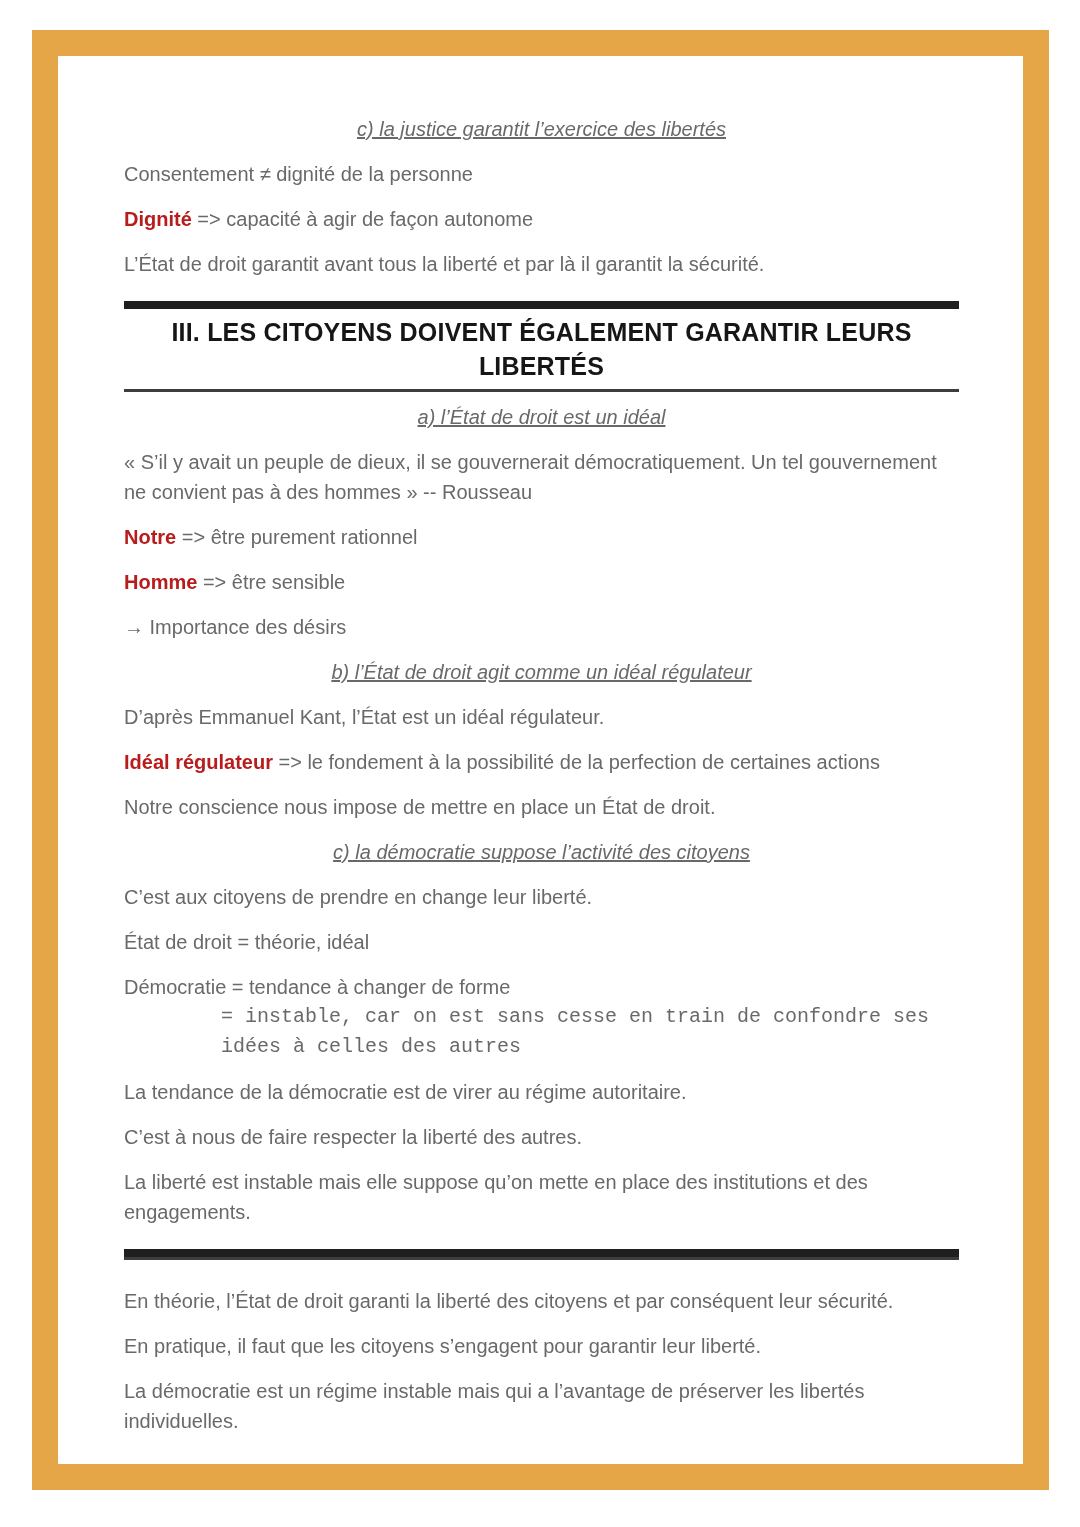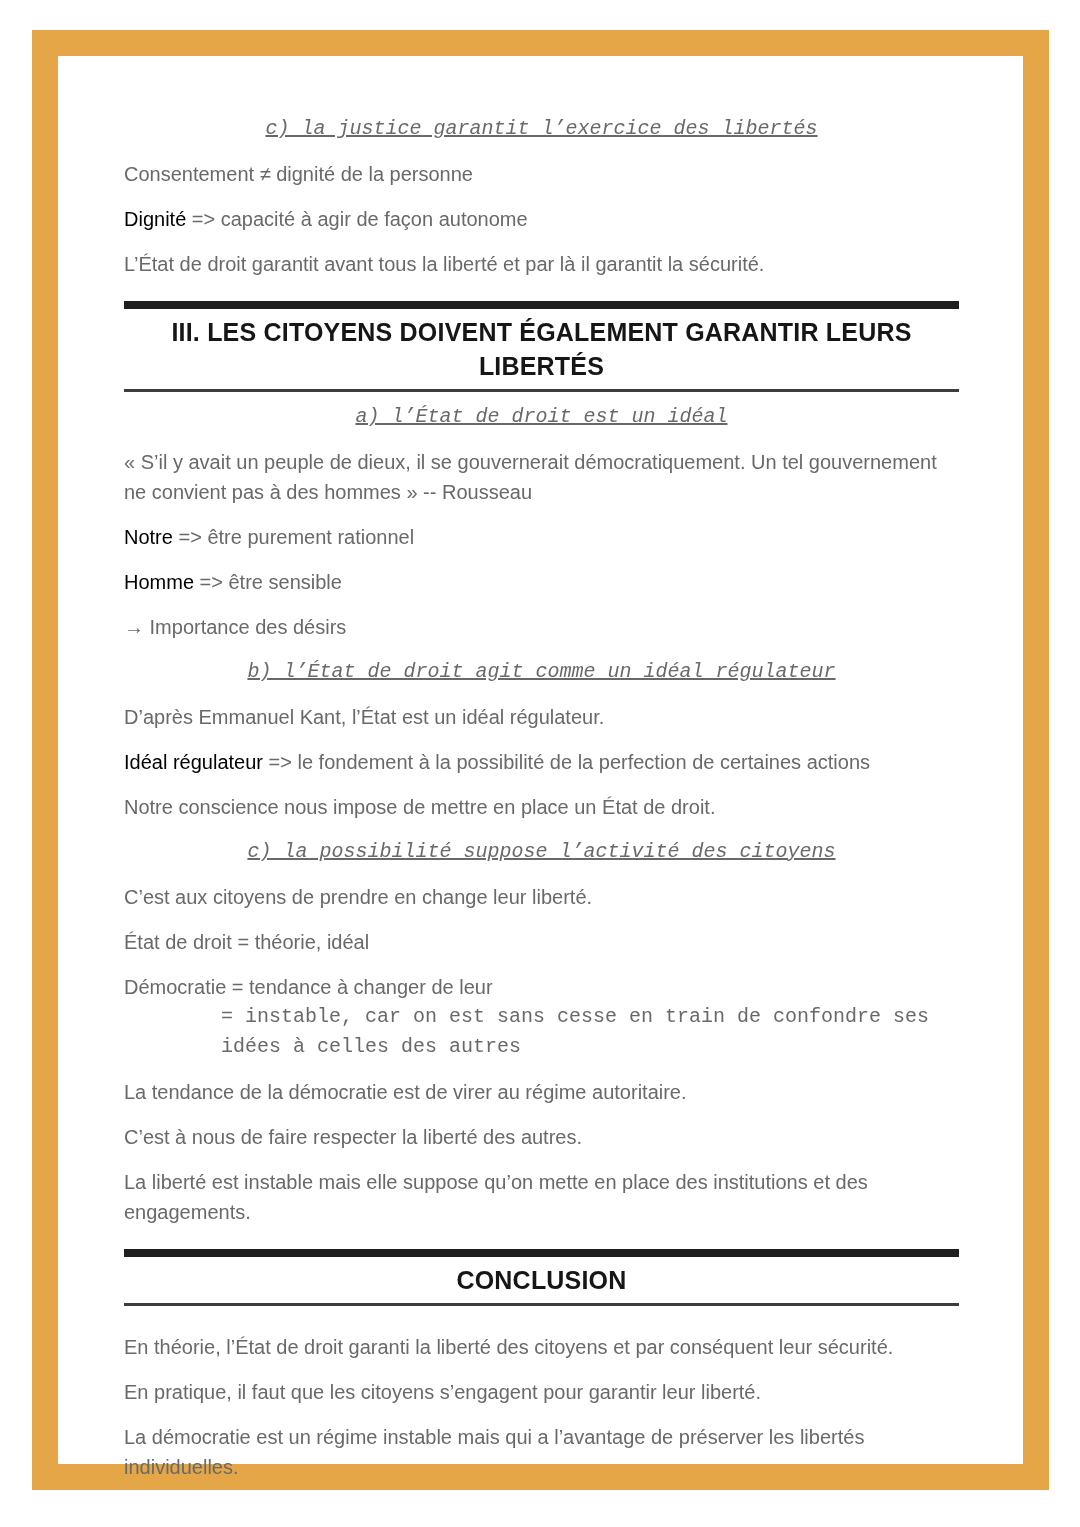--- a/index.html
+++ b/index.html
@@ -21,33 +21,32 @@
     padding: 58px 64px 0 66px;
     color: #696969;
   }
   .para {
     font-size: 20px;
     line-height: 30px;
     margin-bottom: 15px;
     color: #696969;
   }
   .para b {
-    color: #000000;
-    font-weight: normal;
+    color: #b91c1c;
+    font-weight: bold;
   }
   .subhead {
     font-size: 20px;
     line-height: 30px;
     font-weight: normal;
     font-style: italic;
     text-decoration: underline;
     text-align: center;
     color: #696969;
     margin-bottom: 15px;
-    font-family: Liberation Mono, monospace;
   }
   .subhead.after-section { margin-top: 10px; text-align: center; }
   .section-header { margin-top: 22px; margin-bottom: 10px; }
   .bar-thick {
     height: 8px;
     background: #1f1f1f;
   }
   .bar-thin {
     height: 3px;
     background: #3d3d3d;
@@ -95,40 +94,39 @@
     <p class="para">→ Importance des désirs</p>
 
     <h3 class="subhead">b) l’État de droit agit comme un idéal régulateur</h3>
 
     <p class="para">D’après Emmanuel Kant, l’État est un idéal régulateur.</p>
 
     <p class="para"><b>Idéal régulateur</b> <span>=&gt; le fondement à la possibilité de la perfection de certaines actions</span></p>
 
     <p class="para">Notre conscience nous impose de mettre en place un État de droit.</p>
 
-    <h3 class="subhead">c) la possibilité suppose l’activité des citoyens</h3>
+    <h3 class="subhead">c) la démocratie suppose l’activité des citoyens</h3>
 
     <p class="para">C’est aux citoyens de prendre en change leur liberté.</p>
 
     <p class="para">État de droit = théorie, idéal</p>
 
     <p class="para">
-        <span class="hang-line">Démocratie = tendance à changer de leur</span>
+        <span class="hang-line">Démocratie = tendance à changer de forme</span>
         <span class="hang-line indented">= instable, car on est sans cesse en train de confondre ses idées à celles des autres</span>
       </p>
 
     <p class="para">La tendance de la démocratie est de virer au régime autoritaire.</p>
 
     <p class="para">C’est à nous de faire respecter la liberté des autres.</p>
 
     <p class="para">La liberté est instable mais elle suppose qu’on mette en place des institutions et des engagements.</p>
 
     <div class="section-header">
       <div class="bar-thick"></div>
-      <div class="section-title">CONCLUSION</div>
       <div class="bar-thin"></div>
     </div>
 
     <p class="para" style="margin-top:26px">En théorie, l’État de droit garanti la liberté des citoyens et par conséquent leur sécurité.</p>
 
     <p class="para">En pratique, il faut que les citoyens s’engagent pour garantir leur liberté.</p>
 
     <p class="para">La démocratie est un régime instable mais qui a l’avantage de préserver les libertés individuelles.</p>
 
   </div>

